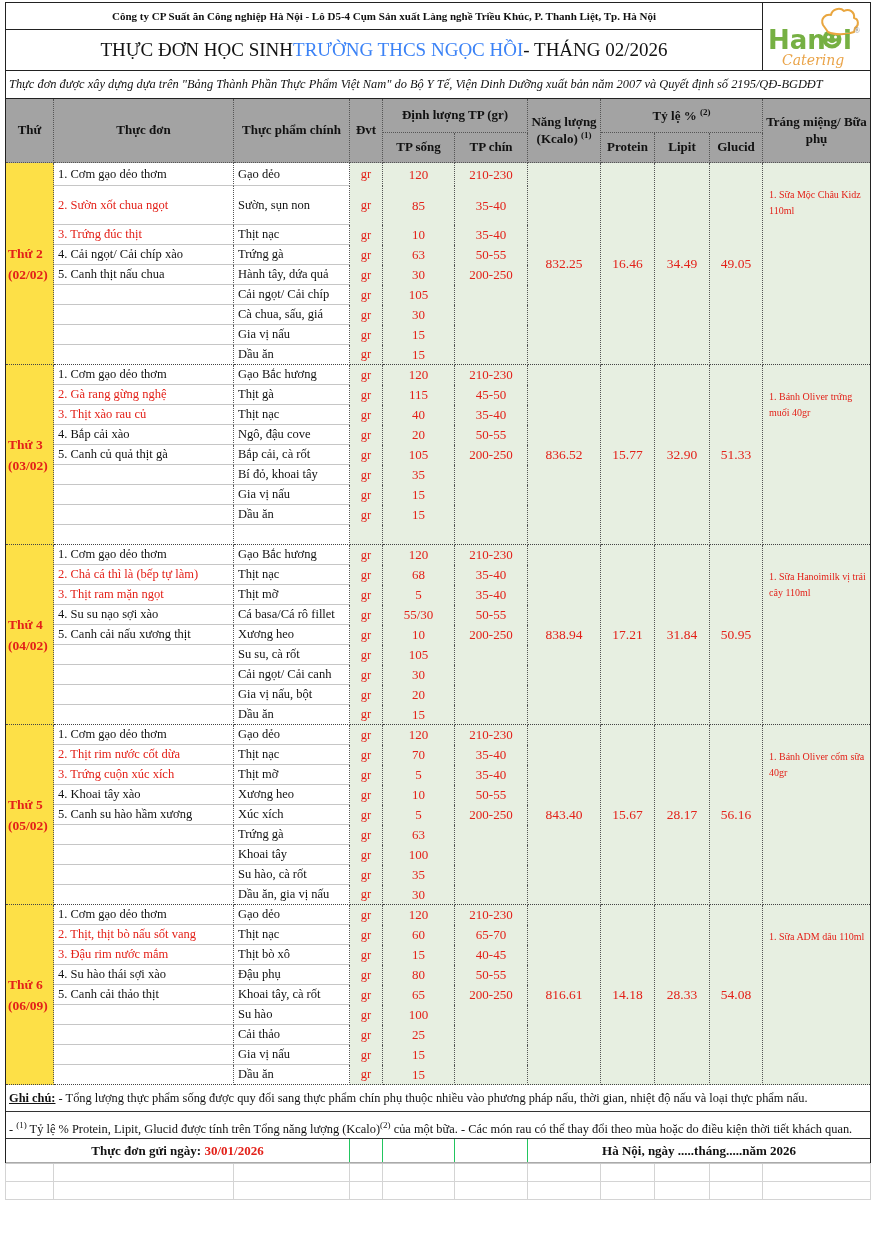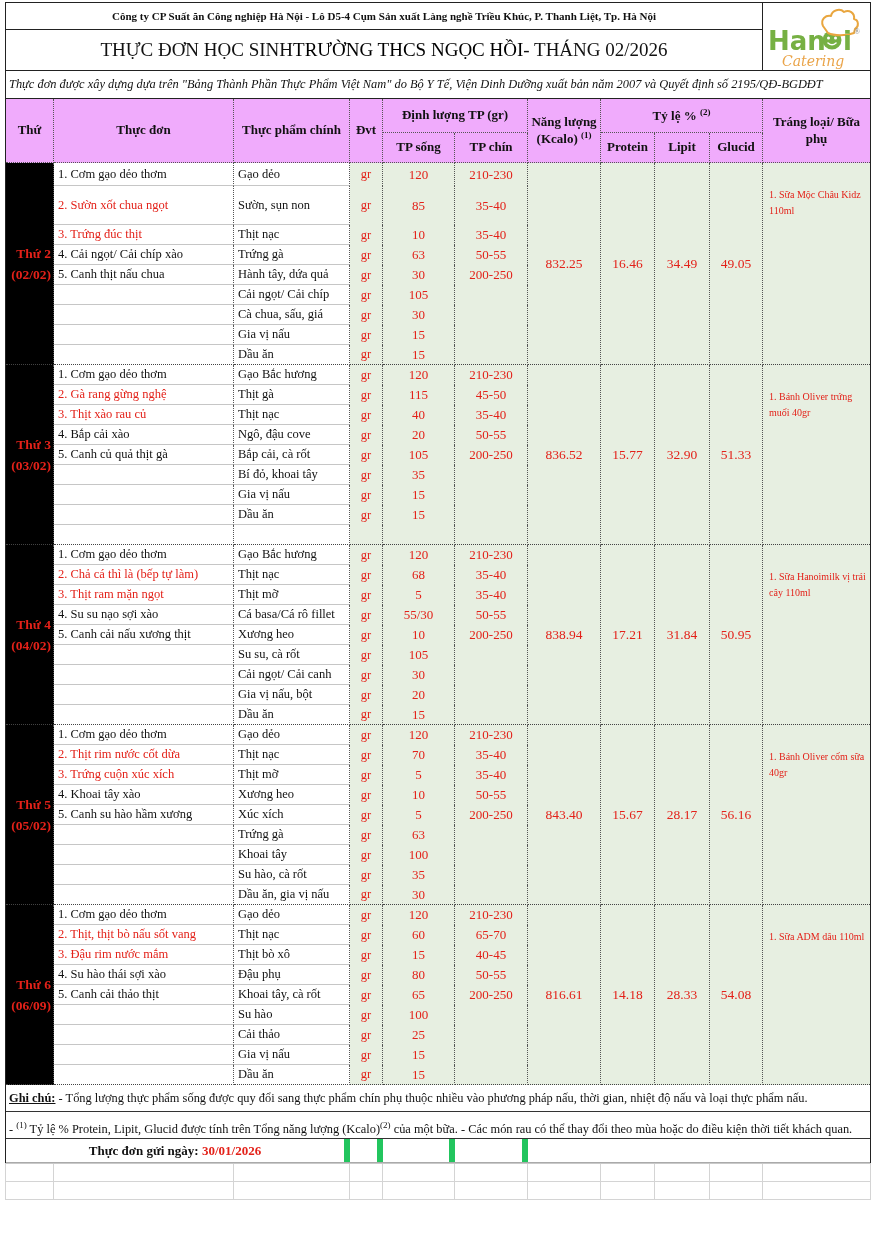--- a/index.html
+++ b/index.html
@@ -6,53 +6,53 @@
   body{font-family:"Liberation Serif","DejaVu Serif",serif;color:#111;}
   .page{width:876px;height:1234px;box-sizing:border-box;padding:2px 5px 0 5px;overflow:hidden;}
   .sheet{width:866px;box-sizing:border-box;border:1px solid #222;border-bottom:none;}
 
   
   .header-grid{display:flex;border-bottom:1px solid #222;}
   .header-left{flex:1;min-width:0;}
   .company-row{height:26px;line-height:26px;text-align:center;font-weight:bold;font-size:11px;white-space:nowrap;}
   .company-row{border-bottom:1px solid #222;}
   .title-row{height:40px;display:flex;align-items:center;justify-content:center;font-weight:normal;font-size:19px;white-space:nowrap;}
-  .title-school{color:#000000;}
-  .logo-cell{width:107px;border-left:1px solid #222;display:flex;align-items:center;justify-content:center;}
+  .title-school{color:#3b82f6;}
+  .logo-cell{width:107px;border-left:1px solid #222;display:flex;justify-content:center;}
   .note-row{height:27px;line-height:27px;font-style:italic;font-size:12.4px;padding-left:3px;border-bottom:1px solid #222;white-space:nowrap;overflow:hidden;}
 
   
   table{border-collapse:separate;border-spacing:0;table-layout:fixed;width:864px;}
-  th{font-weight:bold;font-size:13px;border-right:1px dotted #555;border-bottom:1px dotted #555;padding:0 2px;line-height:1.25;vertical-align:middle;text-align:center;background:#f0abfc;}
+  th{font-weight:bold;font-size:13px;border-right:1px dotted #555;border-bottom:1px dotted #555;padding:0 2px;line-height:1.25;vertical-align:middle;text-align:center;background:#a3a3a3;}
   thead tr:first-child th{height:33px;}
   thead tr:last-child th{height:29px;}
   th.no-r{border-right:none;}
   sup{font-size:9px;}
   td{font-size:13px;padding:0 2px;vertical-align:middle;border-right:1px dotted #555;overflow:hidden;}
   .rh{height:19px;}
   .c-menu,.c-ing{text-align:left;padding-left:4px;white-space:nowrap;font-size:12.5px;border-bottom:1px solid #c6c6c6;}
   .green{background:#e7efe1;}
   .red{color:#e32119;}
   .c-unit{text-align:center;font-size:12.5px;}
   .c-raw,.c-cooked{text-align:center;}
   .last{border-bottom:1px dotted #444 !important;}
   .span-cell{border-bottom:1px dotted #444;}
-  .day-cell{text-align:right;font-weight:bold;font-size:13.5px;line-height:21px;color:#e32119;background:#000000;}
+  .day-cell{text-align:left;font-weight:bold;font-size:13.5px;line-height:21px;color:#e32119;background:#fde047;}
   .c-energy,.c-ratio{text-align:center;font-size:13.5px;}
   .c-dessert{vertical-align:top;padding:24px 4px 0 6px;line-height:16px;font-size:10px;border-right:none;margin-top:18px;}
   tbody[data-di="0"] tr:nth-child(1) td.rh{height:22px;}
   tbody[data-di="0"] tr:nth-child(2) td.rh{height:38px;margin-left:29px;}
 
   
   .nline{height:26px;line-height:26px;font-size:12.4px;padding-left:3px;border-bottom:1px solid #333;white-space:nowrap;overflow:hidden;}
   .gc-label{font-weight:bold;text-decoration:underline;}
 
   
   .sign-grid{display:grid;grid-template-columns:344px 33px 72px 73px 342px;}
-  .sg-cell{border-right:6px solid #22c55e;}
+  .sg-cell{border-right:1px solid #22c55e;}
   .sg-cell.lastc{border-right:none;}
   .date-row{border-bottom:1px solid #aaa;}
   .date-row .sg-cell{height:23px;line-height:23px;text-align:center;font-weight:bold;font-size:13px;white-space:nowrap;}
   .sig-row .sg-cell{height:34px;display:flex;align-items:center;justify-content:center;font-weight:bold;font-size:15px;white-space:nowrap;}
 
   
   .grid-rows{width:866px;box-sizing:border-box;border-left:1px solid #d4d4d4;border-right:1px solid #d4d4d4;border-top:1px solid #c9c9c9;}
   .grow{display:grid;grid-template-columns:48px 180px 116px 33px 72px 73px 73px 54px 55px 53px 107px;height:17px;border-bottom:1px solid #d4d4d4;}
   .grow>div{border-right:1px solid #d4d4d4;}
   .grow>div:last-child{border-right:none;}
@@ -105,21 +105,21 @@
       </colgroup>
       <thead>
         <tr>
           <th rowspan="2">Thứ</th>
           <th rowspan="2">Thực đơn</th>
           <th rowspan="2">Thực phẩm chính</th>
           <th rowspan="2">Đvt</th>
           <th colspan="2">Định lượng TP (gr)</th>
           <th rowspan="2"><span>Năng lượng (Kcalo)</span> <sup>(1)</sup></th>
           <th colspan="3"><span>Tỷ lệ %</span> <sup>(2)</sup></th>
-          <th rowspan="2" class="no-r">Tráng loại/ Bữa phụ</th>
+          <th rowspan="2" class="no-r">Tráng miệng/ Bữa phụ</th>
         </tr>
         <tr>
           <th>TP sống</th>
           <th>TP chín</th>
           <th>Protein</th>
           <th>Lipit</th>
           <th>Glucid</th>
         </tr>
       </thead>
     <tbody data-di="0">
@@ -497,20 +497,21 @@
     <div class="notes-box">
       <div class="nline"><span class="gc-label">Ghi chú:</span><span> - Tổng lượng thực phẩm sống được quy đổi sang thực phẩm chín phụ thuộc nhiều vào phương pháp nấu, thời gian, nhiệt độ nấu và loại thực phẩm nấu.</span></div>
       <div class="nline"><span>- </span><sup>(1)</sup><span> Tỷ lệ % Protein, Lipit, Glucid được tính trên Tổng năng lượng (Kcalo)</span><sup>(2)</sup><span> của một bữa. - Các món rau có thể thay đổi theo mùa hoặc do điều kiện thời tiết khách quan.</span></div>
     </div>
 
     <div class="sign-grid date-row">
       <div class="sg-cell"><span>Thực đơn gửi ngày: </span><span class="red">30/01/2026</span></div>
       <div class="sg-cell"></div>
       <div class="sg-cell"></div>
       <div class="sg-cell"></div>
+      <div class="sg-cell lastc">Hà Nội, ngày .....tháng.....năm 2026</div>
     </div>
 
 
   </div>
 
   <div class="grid-rows">
     <div class="grow">
         <div></div>
         <div></div>
         <div></div>

